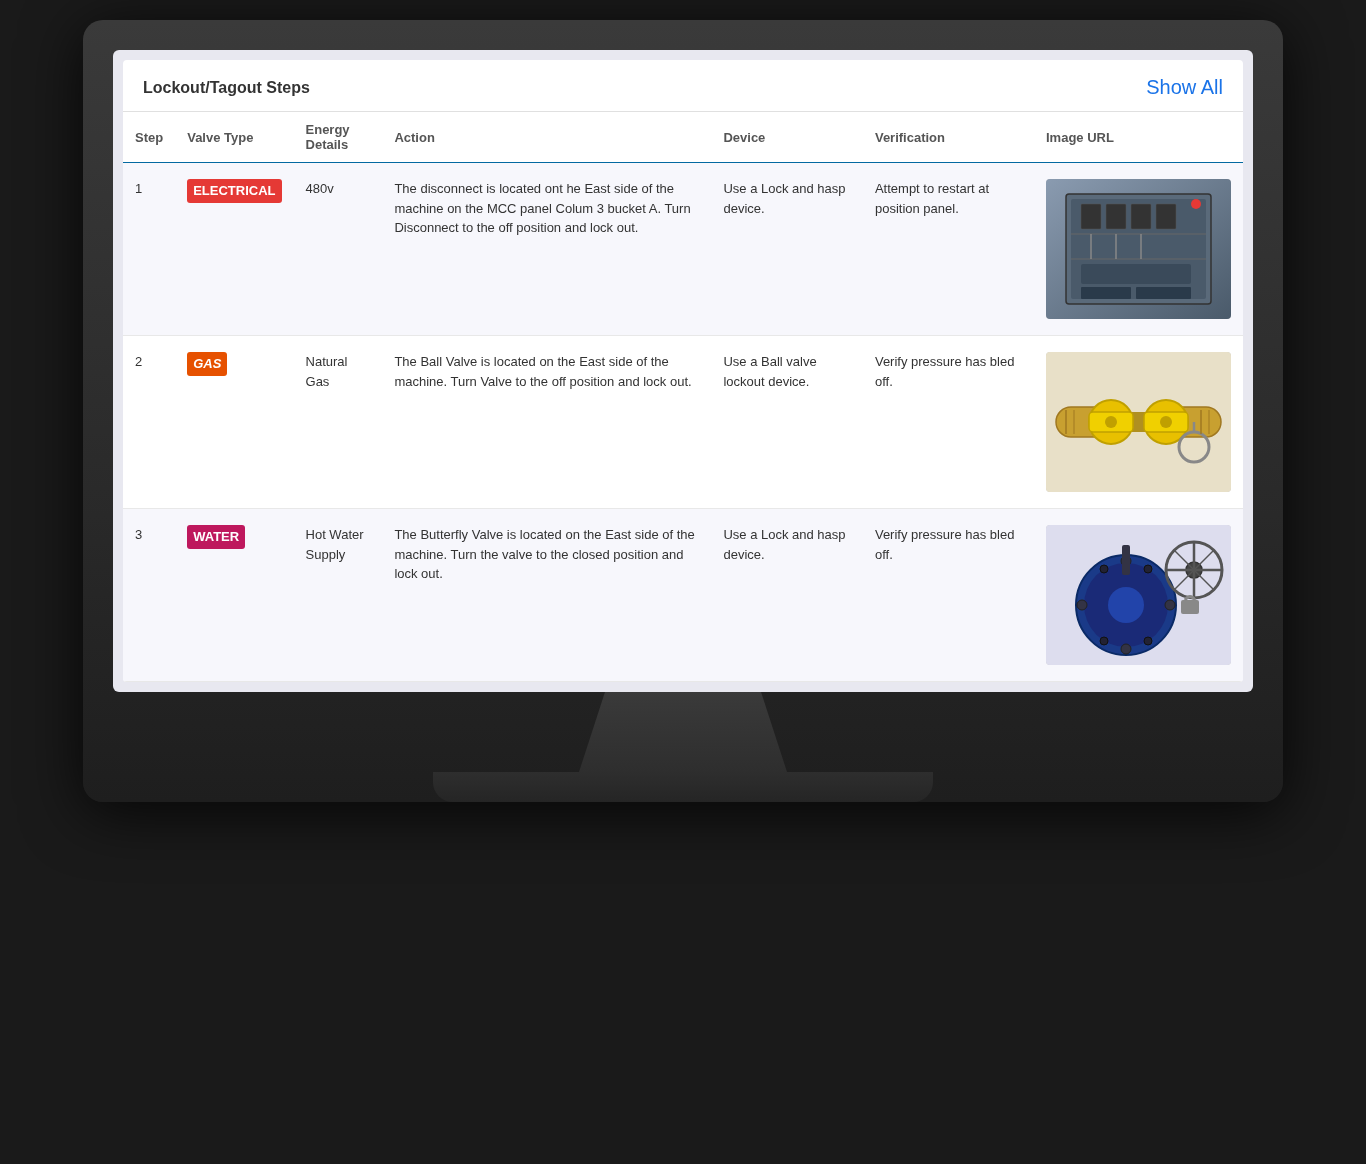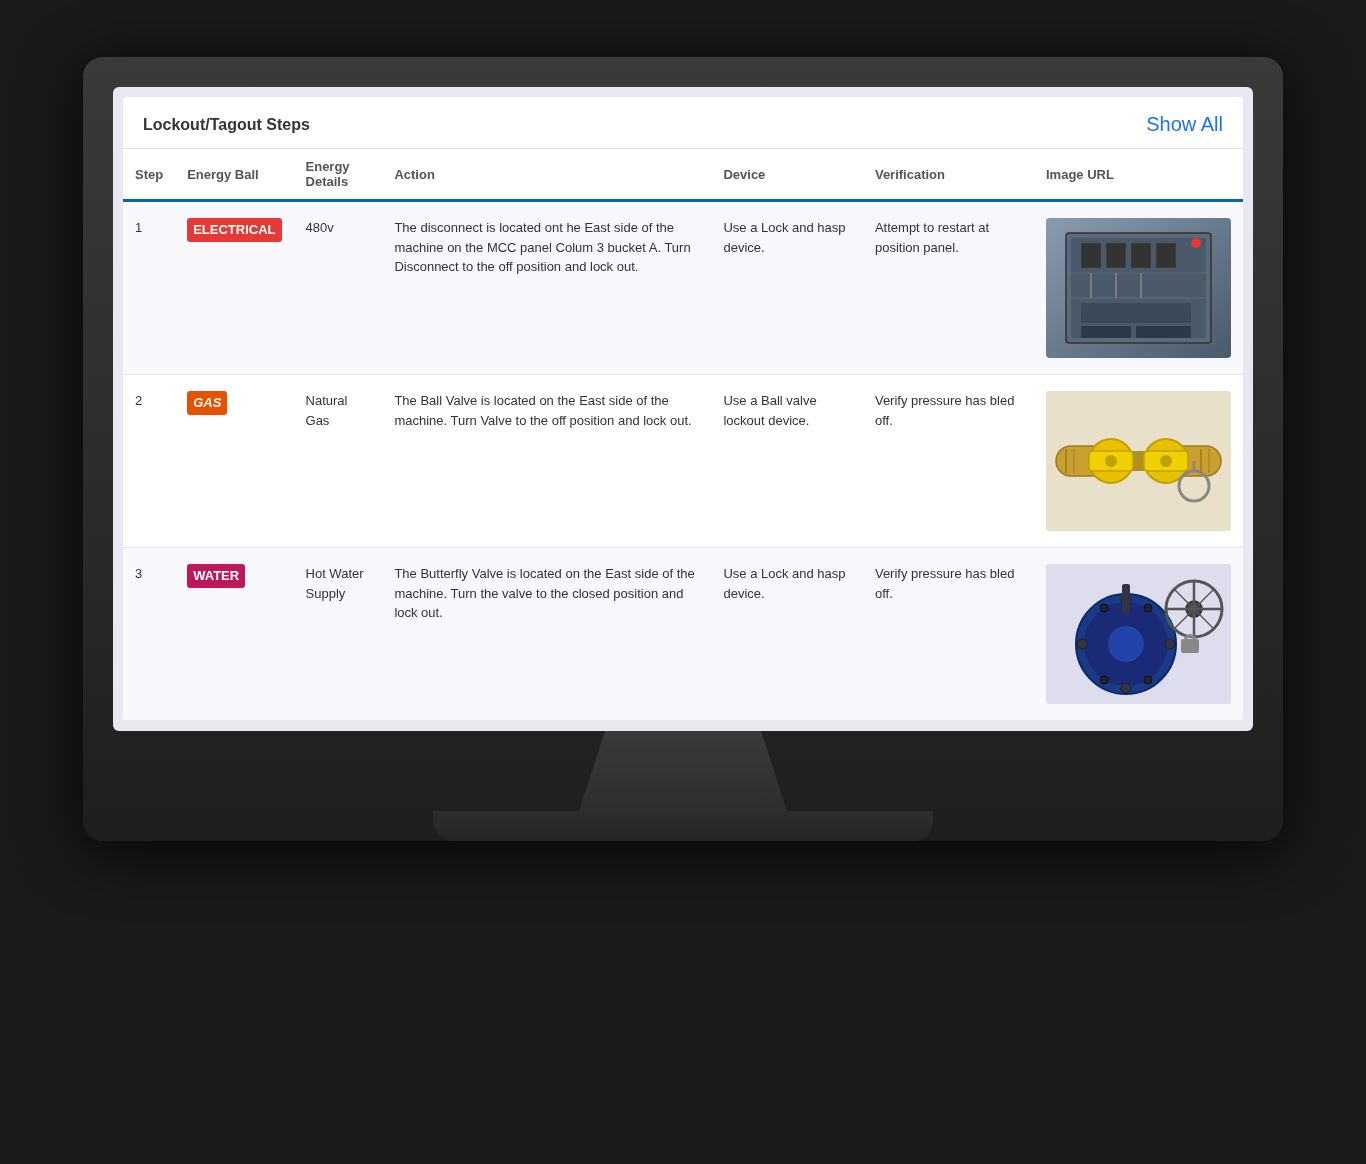--- a/index.html
+++ b/index.html
@@ -13,21 +13,20 @@
       padding: 20px;
       font-family: -apple-system, BlinkMacSystemFont, 'Segoe UI', sans-serif;
     }
 
     .monitor-outer {
       width: 1200px;
       background: linear-gradient(180deg, #3a3a3a 0%, #2a2a2a 60%, #1e1e1e 100%);
       border-radius: 20px;
       padding: 30px 30px 0 30px;
       box-shadow: 0 10px 60px rgba(0,0,0,0.8);
-      margin-top: 37px;
     }
 
     .monitor-screen {
       background: #e8e8f0;
       border-radius: 6px;
       overflow: hidden;
     }
 
     .monitor-content {
       background: #fff;
@@ -78,21 +77,21 @@
       overflow: hidden;
     }
 
     table {
       width: 100%;
       border-collapse: collapse;
       font-size: 13px;
     }
 
     thead tr {
-      border-bottom: 3px solid #0369a1;
+      border-bottom: 1px solid #0369a1;
     }
 
     thead th {
       text-align: left;
       padding: 10px 12px;
       font-weight: 600;
       color: #555;
       font-size: 13px;
     }
 
@@ -181,21 +180,21 @@
       <div class="panel-header">
         <span class="panel-title">Lockout/Tagout Steps</span>
         <a class="show-all-link">Show All</a>
       </div>
 
       <div class="table-container">
         <table>
           <thead>
             <tr>
               <th>Step</th>
-              <th>Energy Ball</th>
+              <th>Valve Type</th>
               <th>Energy Details</th>
               <th>Action</th>
               <th>Device</th>
               <th>Verification</th>
               <th>Image URL</th>
             </tr>
           </thead>
           <tbody id="table-body">
           <tr>
       <td>

